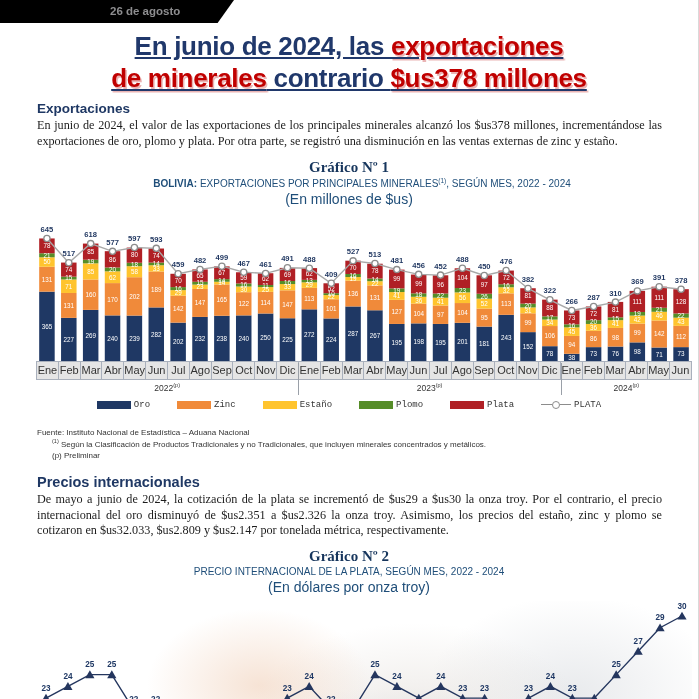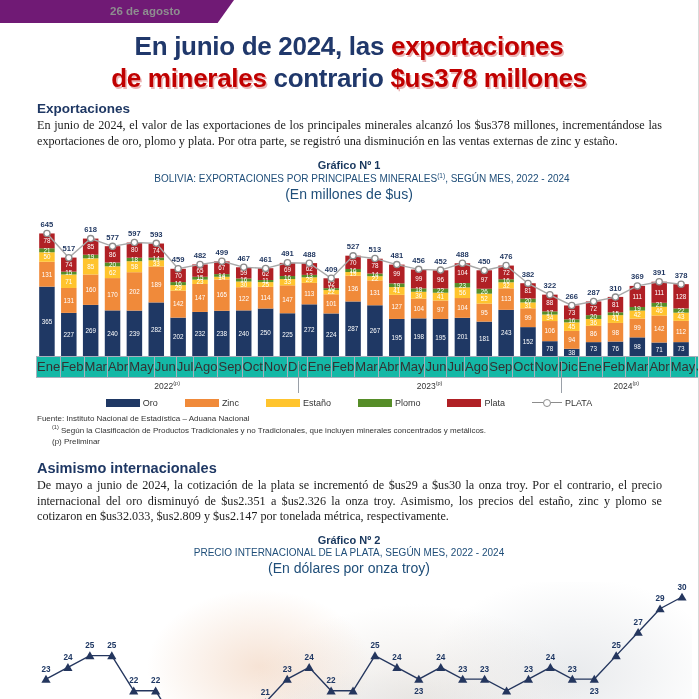--- a/index.html
+++ b/index.html
@@ -1,58 +1,58 @@
 <!DOCTYPE html>
 <html><head>
 <meta charset="utf-8">
 <style>
   html,body{margin:0;padding:0;background:#fff;}
   body{width:699px;height:699px;overflow:hidden;font-family:"Liberation Sans",sans-serif;}
   .page{position:relative;width:698px;height:699px;border-right:1px solid #d9d9d9;overflow:hidden;background:#fff;}
 
   
-  .banner{position:absolute;top:0;left:0;width:234px;height:23px;background:#701a75;
+  .banner{position:absolute;top:0;left:0;width:234px;height:23px;background:#000000;
           clip-path:polygon(0 0,100% 0,93% 100%,0 100%);}
   .banner span{display:block;padding-left:110px;line-height:23px;font-size:11.5px;font-weight:bold;color:#8e8e90;}
 
   
   .main-title{margin:31px 10px 0 10px;text-align:center;font-size:26px;font-weight:800;
-              line-height:1.22;color:#20386b;letter-spacing:-0.3px;}
+              line-height:1.22;color:#20386b;letter-spacing:-0.3px;text-decoration:underline;}
   .main-title .red{color:#c00000;text-shadow:1.5px 1.5px 0 #eab4b4;}
 
   .sec-heading{margin:7px 0 1px 37px;font-size:13.5px;font-weight:bold;color:#1f3864;}
   .sec-heading.big{margin-top:13px;font-size:14.5px;}
   .body-text{margin:2px 36px 0 37px;font-size:12.2px;line-height:1.28;color:#1c1c1c;text-align:justify;font-family:Liberation Serif, serif;}
 
   .chart-head{margin-top:8px;text-align:center;color:#1f4e79;line-height:1.28;}
-  .chart-head .g-title{font-size:11px;font-weight:bold;color:#17365d;}
+  .chart-head .g-title{font-size:15px;font-weight:bold;color:#17365d;font-family:Liberation Serif, serif;}
   .chart-head .g-sub{font-size:10px;}
-  .chart-head .g-sub b{font-weight:normal;padding-left:26px;}
+  .chart-head .g-sub b{font-weight:bold;padding-left:26px;}
   .chart-head sup{font-size:6.5px;}
   .chart-head .g-units{font-size:14px;}
 
   .chart1{margin:2px 0 0 36px;width:656px;position:relative;}
   .chart1 svg{display:block;font-family:"Liberation Sans",sans-serif;}
 
   .months-row{display:flex;width:656px;padding-left:1px;box-sizing:border-box;}
-  .month-cell{flex:1;border:1px solid #a9b0bc;margin-left:-1px;font-size:13px;color:#333;
-              text-align:center;padding:2.5px 0;background:#14b8a6;}
+  .month-cell{flex:1;border:1px solid #a9b0bc;margin-left:-1px;font-size:11px;color:#333;
+              text-align:center;padding:2.5px 0;background:#e5e5e5;}
   .years-row{position:relative;display:flex;width:656px;height:15px;align-items:center;font-size:8.5px;color:#333;}
   .year-group{text-align:center;}
   .year-group sup{font-size:5.5px;}
   .year-div{position:absolute;top:-17px;height:32px;width:0;border-left:1px solid #9aa0a8;}
 
-  .legend{margin-top:5px;display:flex;justify-content:center;align-items:flex-start;gap:27px;font-size:9px;color:#333;}
+  .legend{margin-top:5px;display:flex;justify-content:center;align-items:flex-start;gap:27px;font-size:9px;color:#333;font-family:Liberation Mono, monospace;}
   .legend .item{display:flex;align-items:center;gap:3px;}
   .legend .swatch{width:34px;height:8px;display:inline-block;}
   .legend .tl{display:flex;align-items:center;}
   .legend .tl .seg{width:11px;height:0;border-top:1.4px solid #8c8c8c;}
   .legend .tl .dot{width:6px;height:6px;border:1.4px solid #8c8c8c;border-radius:50%;background:#fff;}
 
-  .fuente{margin:5px 0 0 37px;font-size:8px;color:#333;line-height:1.4;}
+  .fuente{margin:17px 0 0 37px;font-size:8px;color:#333;line-height:1.4;}
   .fuente .ind{padding-left:15px;}
   .fuente sup{font-size:5.5px;}
 
   .chart2{margin:4px 0 0 36px;width:656px;height:154px;position:relative;overflow:hidden;
     background:
       radial-gradient(ellipse 160px 110px at 34% 55%, rgba(233,185,150,0.40), transparent 70%),
       radial-gradient(ellipse 230px 130px at 58% 75%, rgba(222,216,210,0.55), transparent 72%),
       radial-gradient(ellipse 210px 140px at 82% 60%, rgba(205,209,214,0.45), transparent 70%),
       radial-gradient(ellipse 240px 90px at 55% 100%, rgba(198,208,218,0.40), transparent 75%);}
   .chart2 svg{display:block;font-family:"Liberation Sans",sans-serif;}
@@ -516,21 +516,21 @@
         <span>PLATA</span>
       </div>
     </div>
 
   <div class="fuente">
     <div>Fuente: Instituto Nacional de Estadística – Aduana Nacional</div>
     <div class="ind"><sup>(1)</sup><span> Según la Clasificación de Productos Tradicionales y no Tradicionales, que incluyen minerales concentrados y metálicos.</span></div>
     <div class="ind">(p) Preliminar</div>
   </div>
 
-  <div class="sec-heading big">Asimismo internacionales</div>
+  <div class="sec-heading big">Precios internacionales</div>
   <p class="body-text">De mayo a junio de 2024, la cotización de la plata se incrementó de $us29 a $us30 la onza troy. Por el contrario, el precio internacional del oro disminuyó de $us2.351 a $us2.326 la onza troy. Asimismo, los precios del estaño, zinc y plomo se cotizaron en $us32.033, $us2.809 y $us2.147 por tonelada métrica, respectivamente.</p>
 
   <div class="chart-head">
     <div class="g-title">Gráfico Nº 2</div>
     <div class="g-sub">PRECIO INTERNACIONAL DE LA PLATA, SEGÚN MES, 2022 - 2024</div>
     <div class="g-units">(En dólares por onza troy)</div>
   </div>
 
   <div class="chart2">
     <div id="line-svg-holder">

